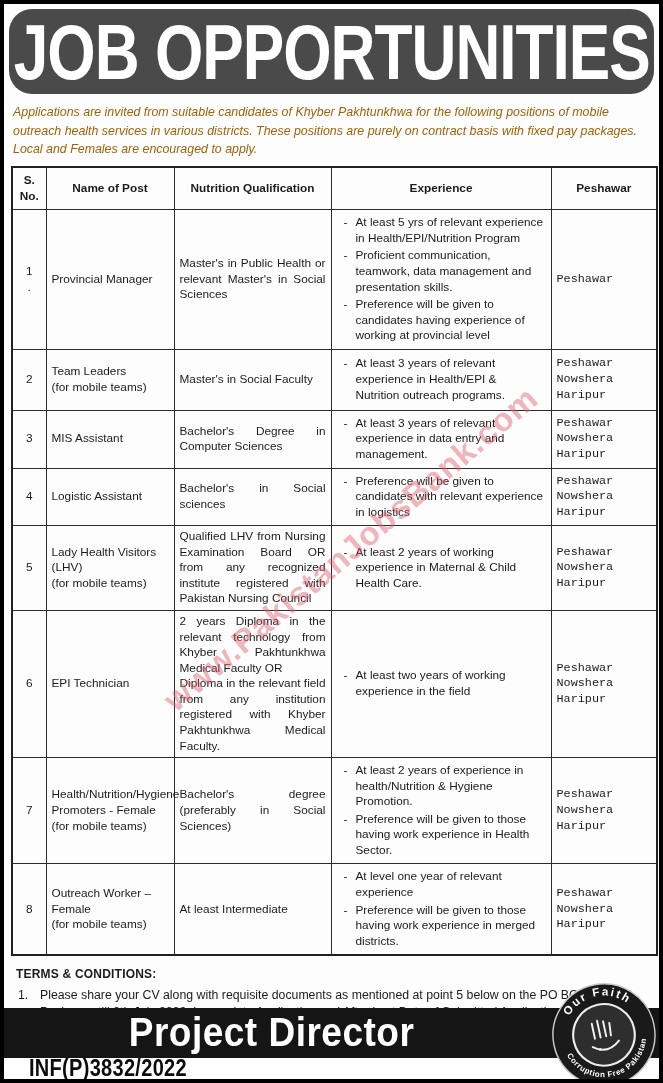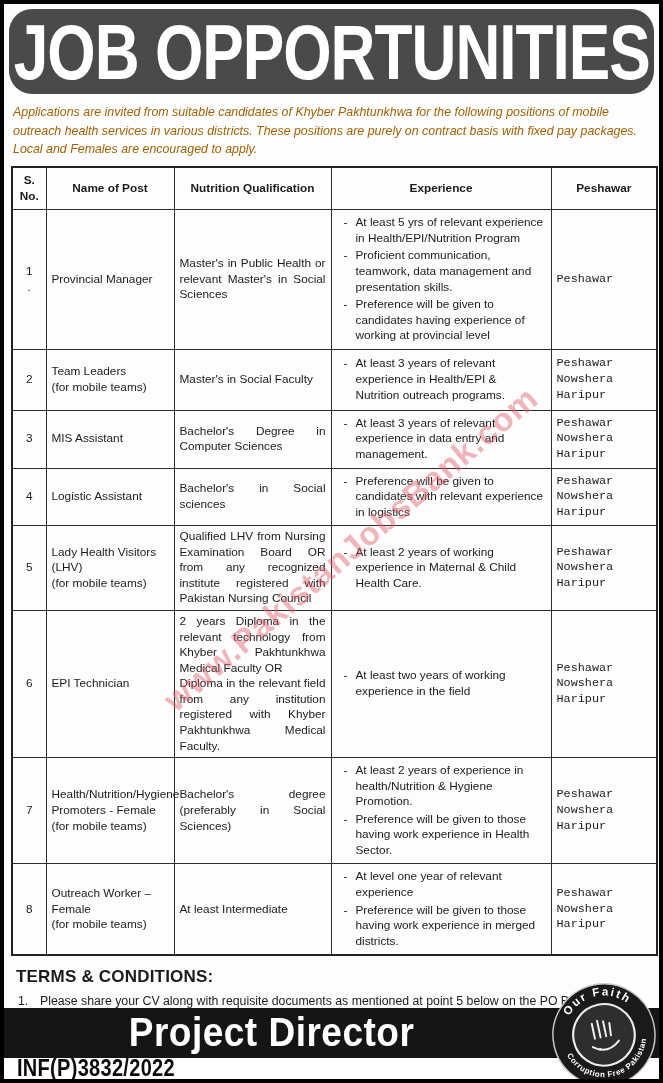--- a/index.html
+++ b/index.html
@@ -46,35 +46,35 @@
   td.c-name{padding-left:8px;}
   td.c-qual{text-align:justify;padding:3px 7px;}
   td.c-exp{padding:3px 4px;vertical-align:middle;}
   td.c-loc{font-size:12.2px;line-height:1.55;padding-left:9px;vertical-align:middle;font-family:Liberation Mono, monospace;}
   td.loc-top{vertical-align:top;padding-top:8px;}
   .bullet{display:flex;margin:2px 0;}
   .bullet .dash{width:12px;margin-left:7px;flex:0 0 auto;}
   .bullet .btxt{flex:1;padding-right:2px;}
   
   .terms{margin:11px 14px 0 12px;}
-  .terms-heading{font-size:17px;font-weight:bold;letter-spacing:.2px;margin-bottom:6px;}
+  .terms-heading{font-size:12px;font-weight:bold;letter-spacing:.2px;margin-bottom:6px;}
   .t-item{display:flex;font-size:12.3px;line-height:1.34;margin-bottom:3px;}
   .t-num{width:22px;flex:0 0 auto;margin-left:2px;}
   .t-text{flex:1;}
   
   .footer-wrap{position:absolute;left:0;right:0;bottom:0;border-radius:28px;}
   .footer-bar{
     background:var(--bar);height:50px;display:flex;align-items:center;justify-content:center;
     padding-right:120px;
   }
   .footer-bar span{
     color:#fff;font-weight:900;font-size:37px;letter-spacing:.5px;transform:scaleY(1.08);
     white-space:nowrap;
   }
-  .inf-strip{background:#fff;height:21px;display:flex;align-items:center;padding-left:13px;}
+  .inf-strip{background:#fff;height:21px;display:flex;align-items:center;padding-left:25px;}
   .inf-strip span{font-size:20px;font-weight:900;letter-spacing:.3px;color:#0c0c0c;transform:scaleY(1.15);}
   
   .stamp{position:absolute;right:3px;bottom:-4px;z-index:10;}
   
   .watermark{
     position:absolute;left:67px;top:521px;width:560px;height:48px;line-height:48px;
     text-align:center;font-size:33px;font-weight:bold;letter-spacing:1px;
     color:var(--watermark);transform:rotate(-40.5deg);pointer-events:none;z-index:3;
     white-space:nowrap;
   }

